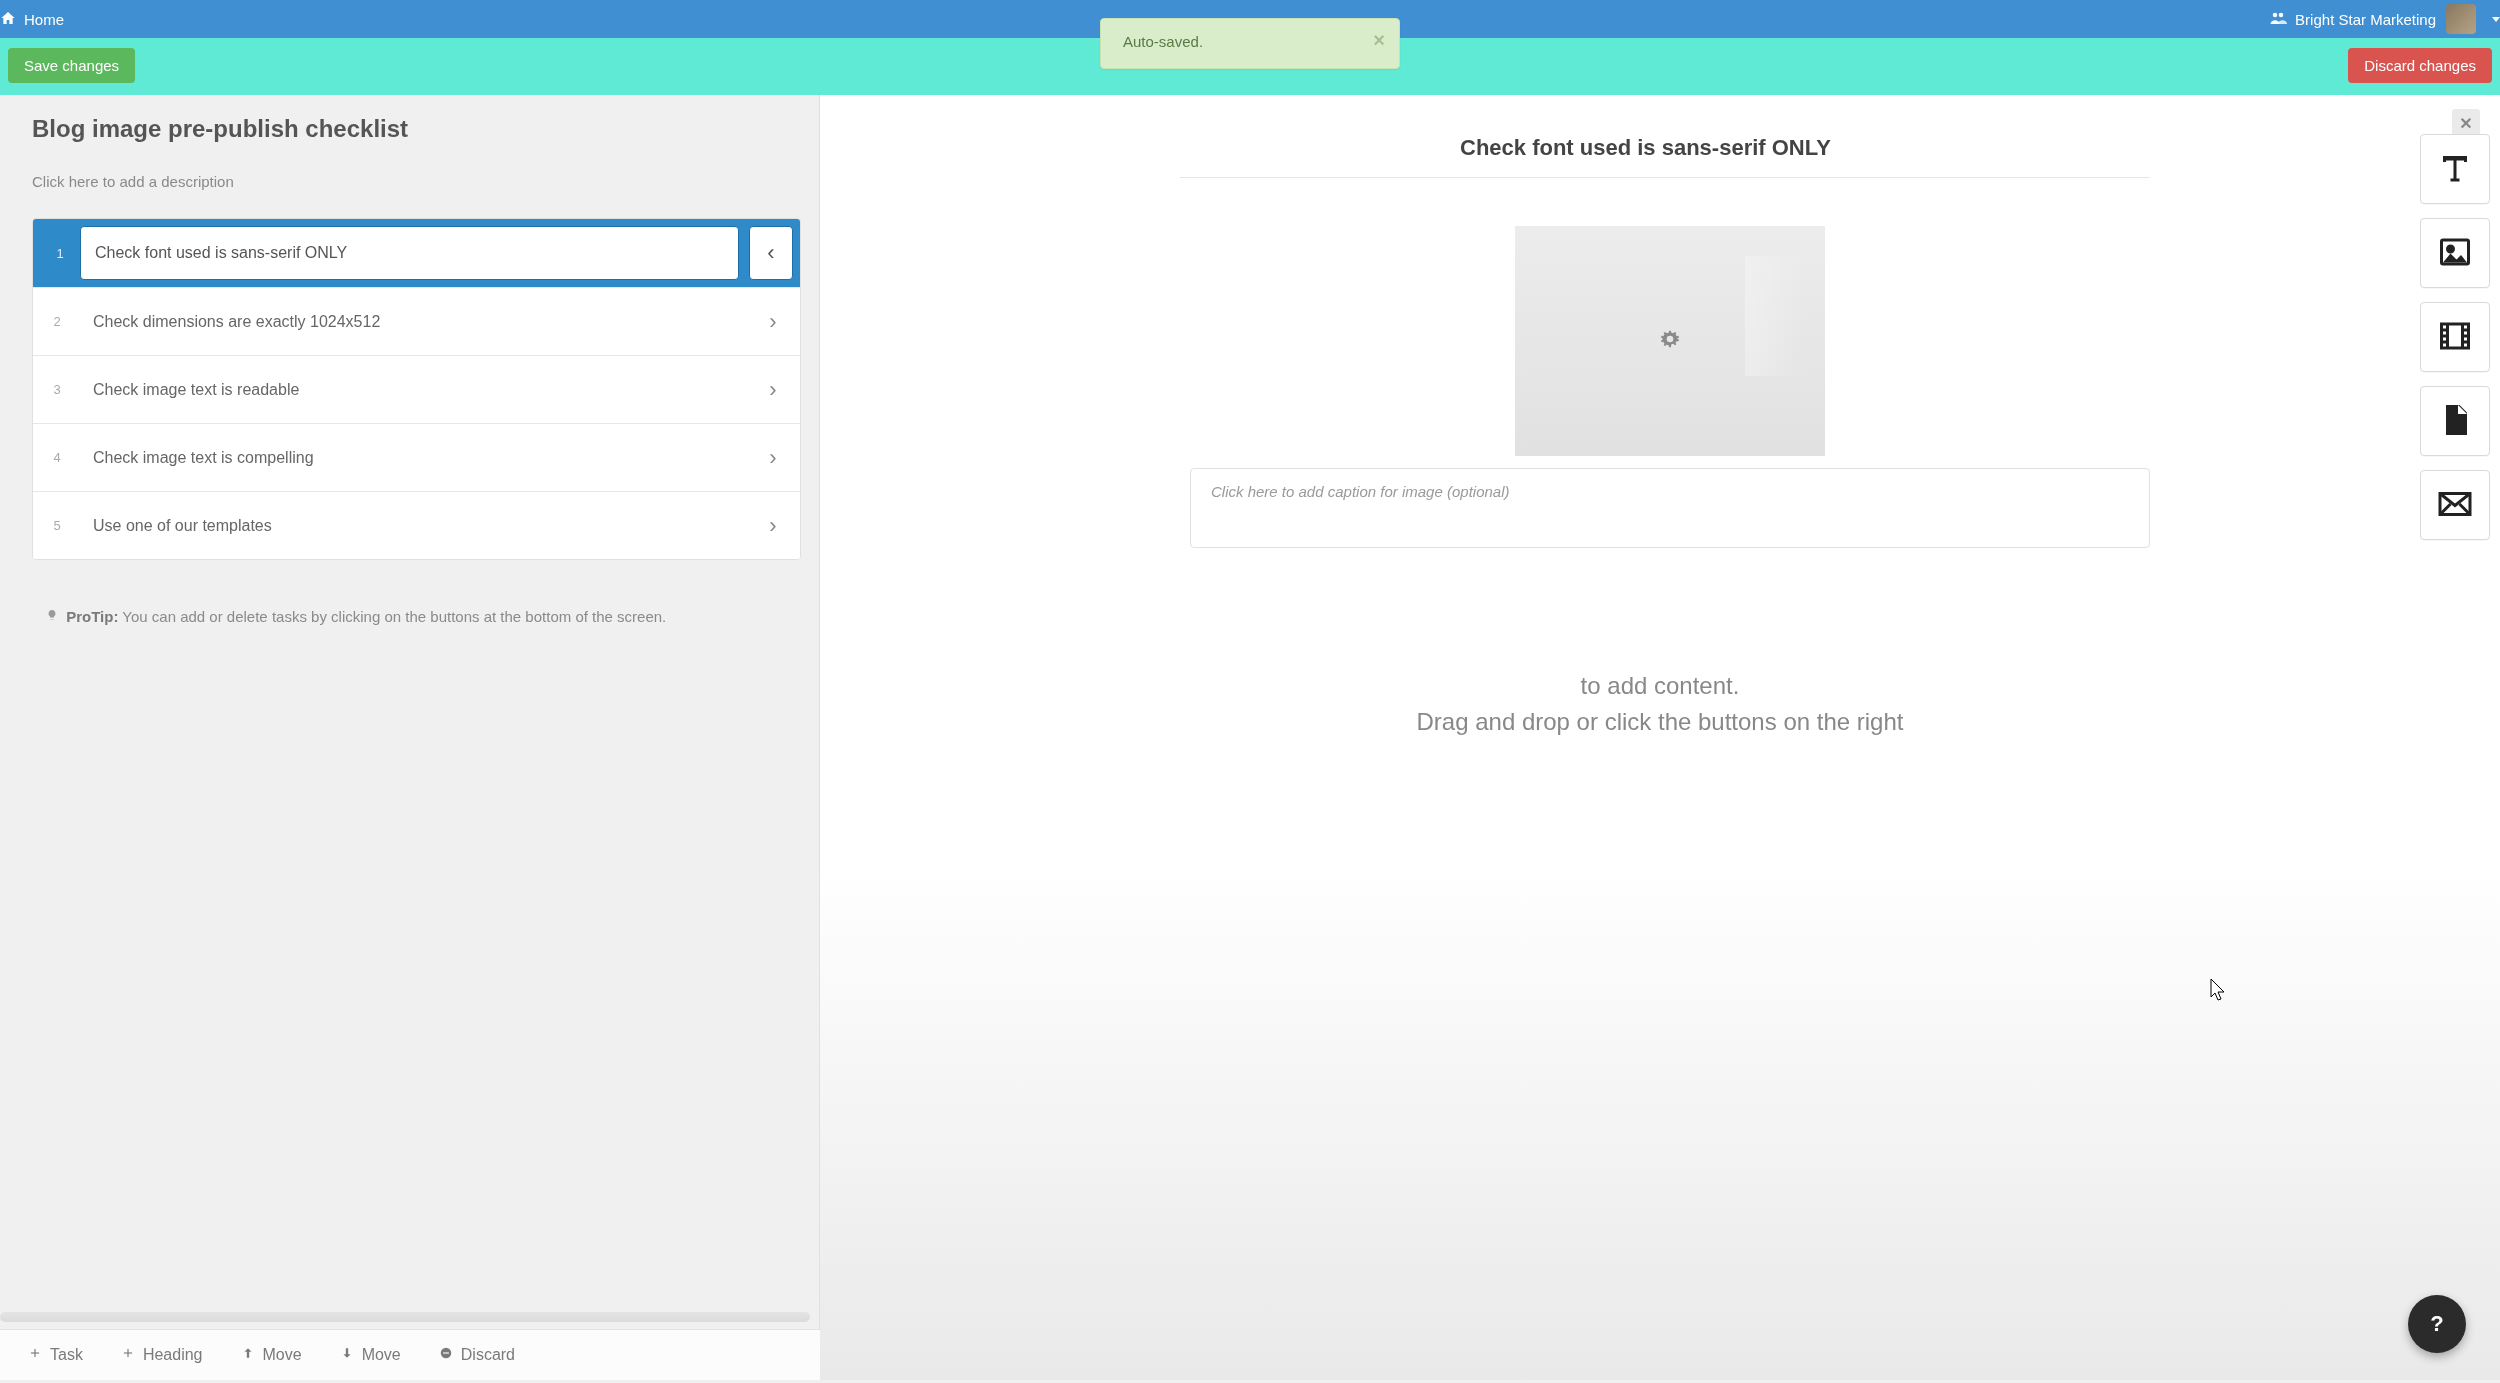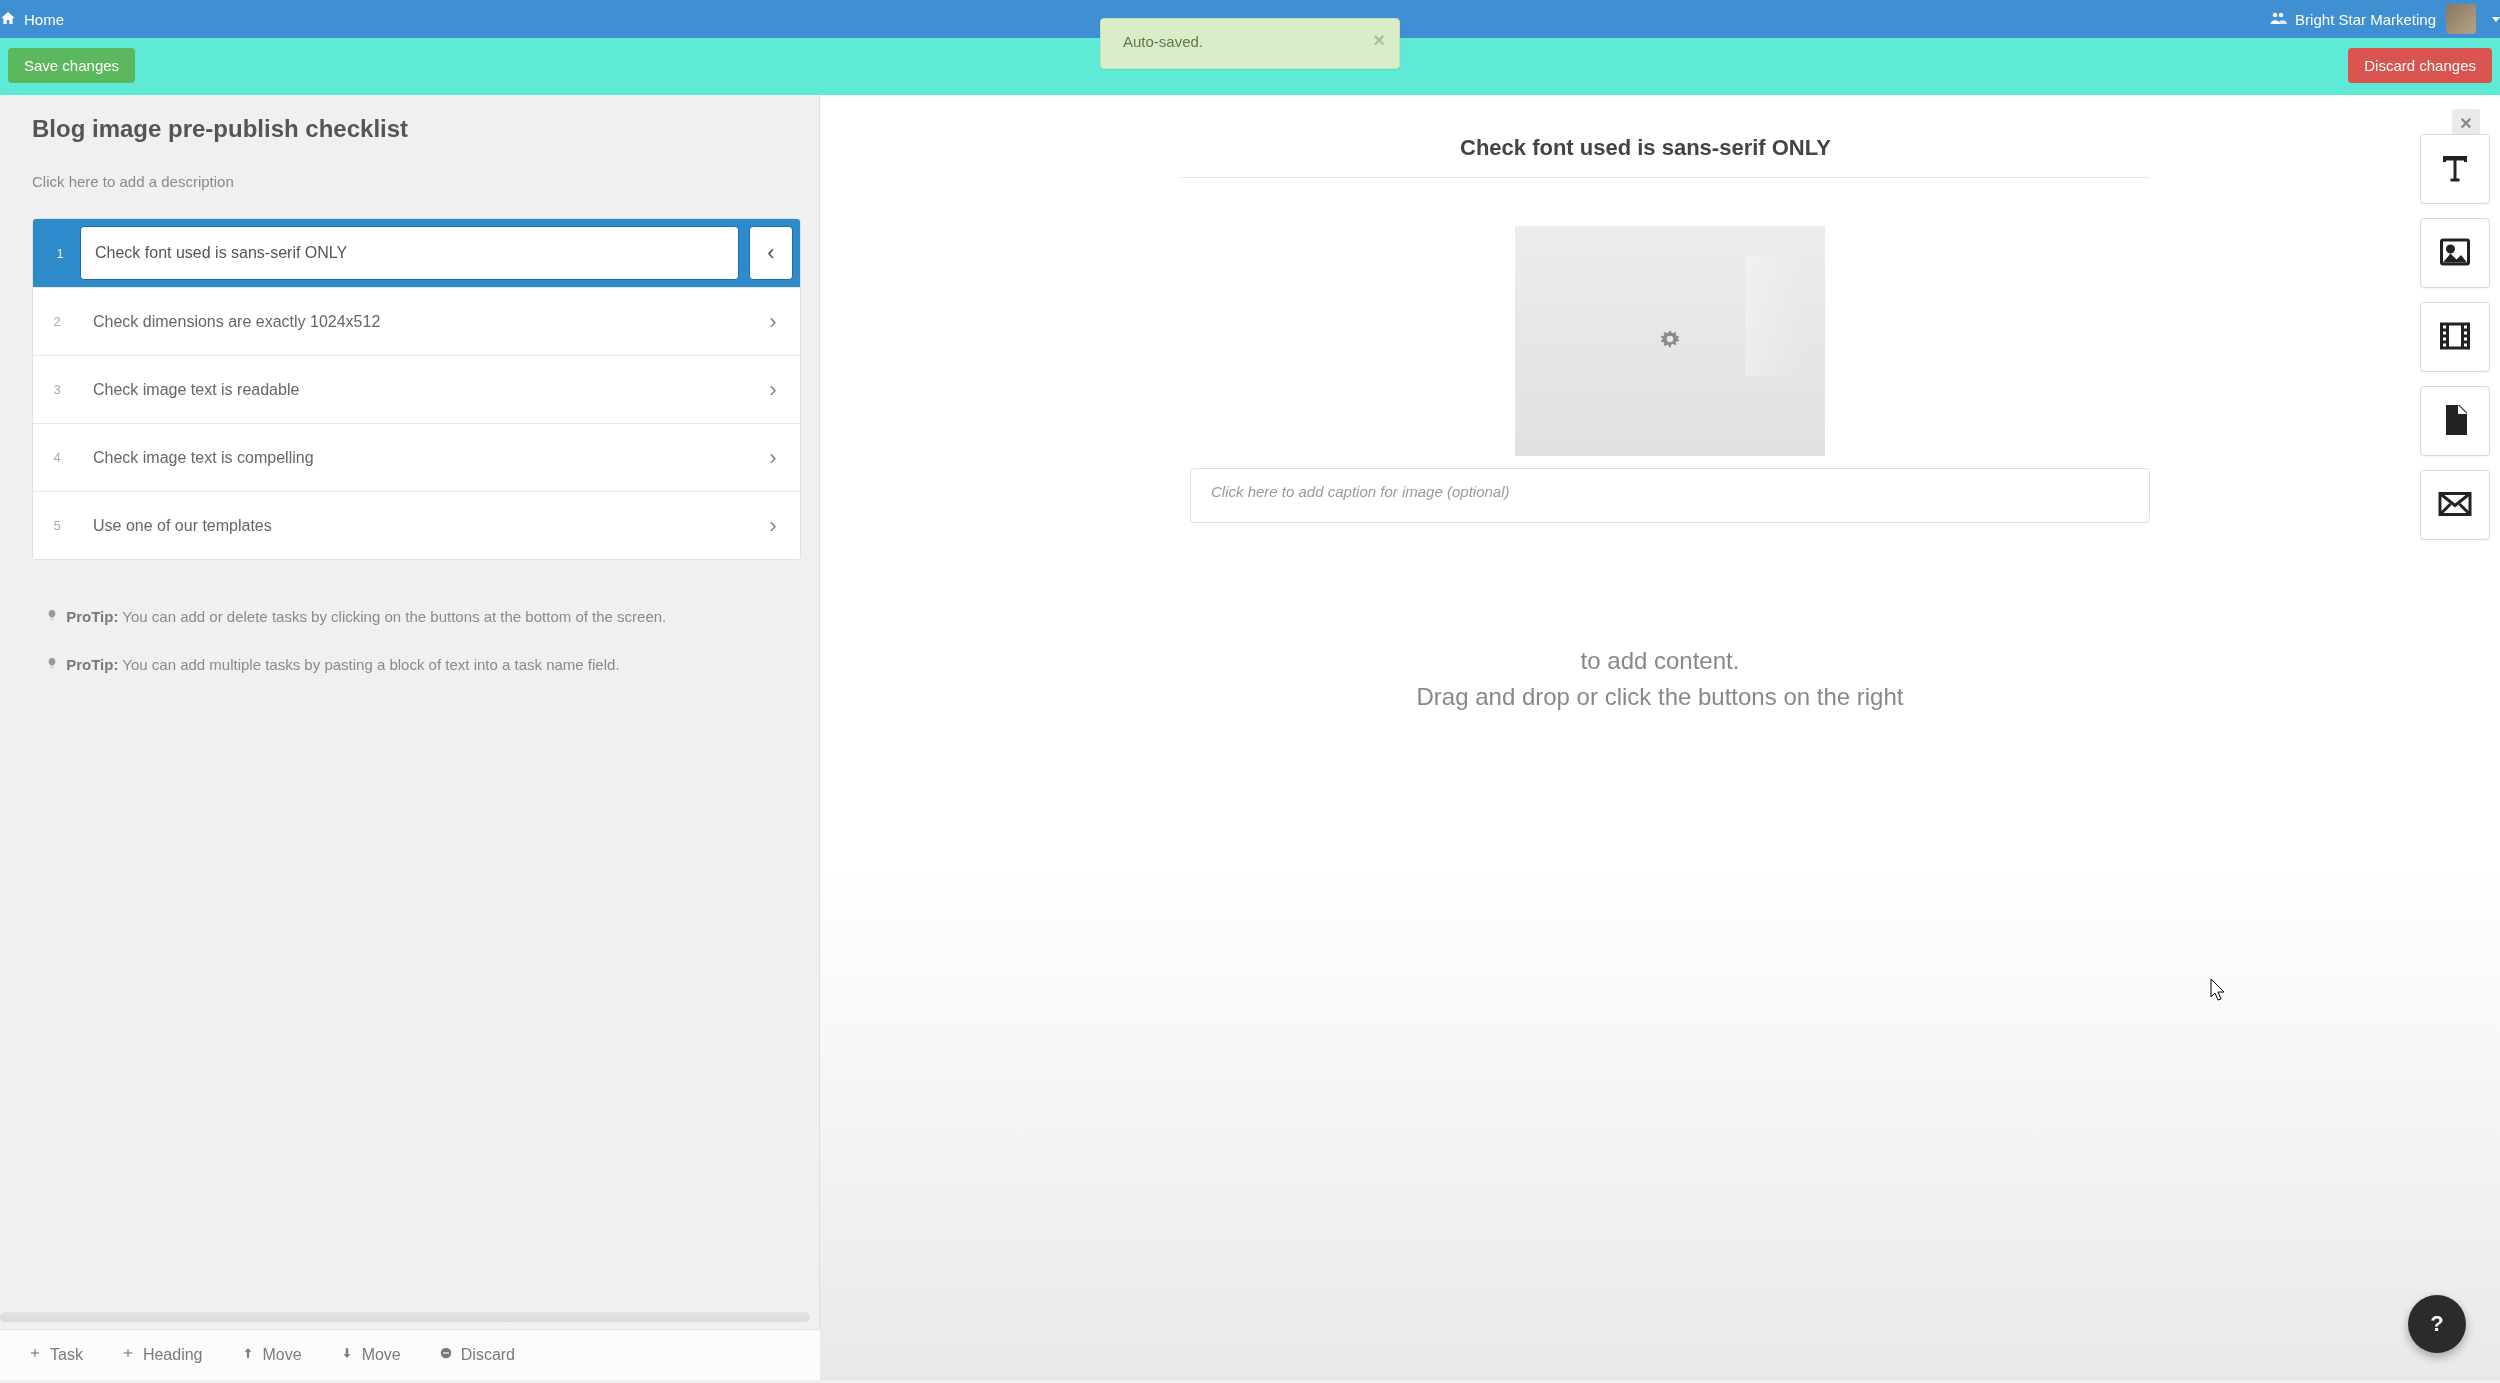--- a/index.html
+++ b/index.html
@@ -175,21 +175,21 @@
     content:""; position:absolute; right:20px; top:30px;
     width:60px; height:120px;
     background: linear-gradient(90deg, rgba(255,255,255,0.3), rgba(255,255,255,0));
   }
   .gear { font-size: 18px; color:#8a8a8a; }
   .caption-box {
     margin-top: 12px;
     width: 960px;
     border: 1px solid #e0e0e0;
     border-radius: 4px;
-    padding: 14px 20px 22px 20px;
+    padding: 14px 20px 47px 20px;
     background:#fff;
   }
   .caption-box .ph { color:#9a9a9a; font-style: italic; font-size:15px; }
 
   .drop-hint {
     text-align:center; color:#888; font-size: 24px;
     margin-top: 120px; line-height:1.5;
   }
 
   
@@ -335,29 +335,20 @@
     <div class="tips">
       <div class="tip">
         <span class="bulb">
           <svg width="12" height="14" viewBox="0 0 24 24" fill="#9a9a9a">
               <path d="M9 21h6v-1H9v1zm3-19a7 7 0 00-4 12.7V17h8v-2.3A7 7 0 0012 2z"></path>
             </svg>
         </span>
         <strong>ProTip:</strong>
         <span>You can add or delete tasks by clicking on the buttons at the bottom of the screen.</span>
       </div>
-      <div class="tip">
-        <span class="bulb">
-          <svg width="12" height="14" viewBox="0 0 24 24" fill="#9a9a9a">
-              <path d="M9 21h6v-1H9v1zm3-19a7 7 0 00-4 12.7V17h8v-2.3A7 7 0 0012 2z"></path>
-            </svg>
-        </span>
-        <strong>ProTip:</strong>
-        <span>You can add multiple tasks by pasting a block of text into a task name field.</span>
-      </div>
     </div>
 
     <div class="scroll-hint"></div>
 
     <div class="bottombar">
       <div class="bitem">
         <span><svg width="14" height="14" viewBox="0 0 24 24" fill="#7a7a7a">
               <path d="M11 5h2v14h-2z"></path>
               <path d="M5 11h14v2H5z"></path>
             </svg></span>

